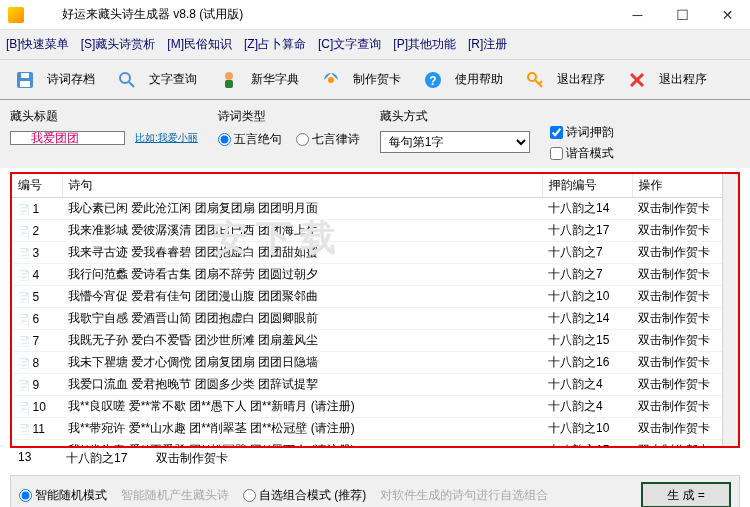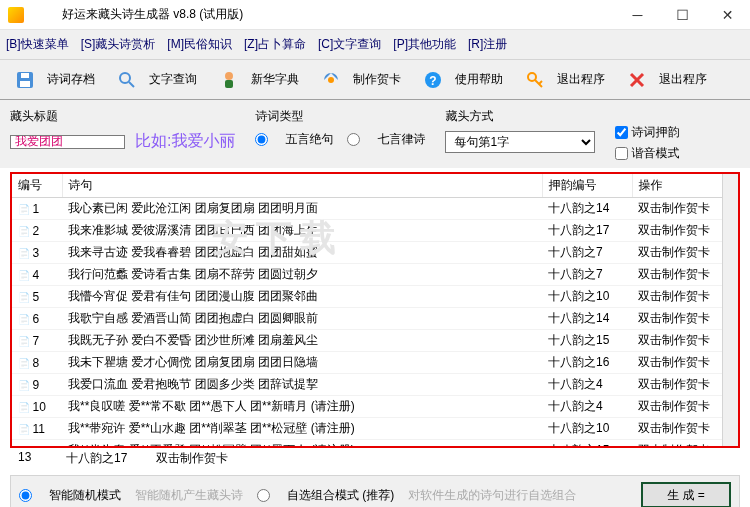--- a/index.html
+++ b/index.html
@@ -11,24 +11,24 @@
 .winbtn { width: 45px; display: flex; align-items: center; justify-content: center; font-size: 14px; color: #333; cursor: pointer; }
 .menubar { height: 30px; background: #f0f0f0; display: flex; align-items: center; padding: 0 6px; font-size: 12px; color: #006; border-bottom: 1px solid #d4d4d4; }
 .menubar span { margin-right: 12px; cursor: pointer; }
 .toolbar { height: 40px; background: #f0f0f0; display: flex; align-items: center; padding: 0 6px; border-bottom: 1px solid #a0a0a0; gap: 4px; }
 .tbtn { display: flex; align-items: center; gap: 12px; padding: 4px 8px; border: 1px solid transparent; border-radius: 3px; cursor: pointer; font-size: 12px; }
 .tbtn .ticon { width: 20px; height: 20px; display: flex; align-items: center; justify-content: center; }
 .controls { background: #f0f0f0; padding: 8px 10px 6px; display: flex; gap: 20px; align-items: flex-start; }
 .cgroup { display: flex; flex-direction: column; gap: 6px; }
 .cgroup .lbl { font-size: 12px; color: #000; }
 .cgroup .row { display: flex; align-items: center; gap: 10px; }
-.input-title { width: 115px; height: 14px; border: 1px solid #7a7a7a; padding: 0 4px; color: #d6006c; font-size: 12px; }
-.hint { color: #8b5cf6; font-size: 16px; }
+.input-title { width: 115px; height: 14px; border: 1px solid #7a7a7a; padding: 0 20px; color: #d6006c; font-size: 12px; }
+.hint { color: #0369a1; font-size: 10px; text-decoration: underline; }
 .radio-row { display: flex; gap: 14px; align-items: center; }
-.radio-row label { display: flex; align-items: center; gap: 17px; font-size: 12px; cursor: pointer; }
+.radio-row label { display: flex; align-items: center; gap: 3px; font-size: 12px; cursor: pointer; }
 .select { width: 150px; height: 22px; border: 1px solid #7a7a7a; background: #fff; font-size: 12px; padding: 0 4px; }
 .checks { display: flex; flex-direction: column; gap: 4px; padding-top: 16px; }
 .checks label { display: flex; align-items: center; gap: 3px; font-size: 12px; cursor: pointer; }
 .tablewrap { margin: 4px 10px 0; border: 2px solid #e60000; height: 276px; overflow: hidden; position: relative; background: #fff; }
 .table { width: 100%; border-collapse: collapse; font-size: 12px; }
 .table th { text-align: left; font-weight: normal; padding: 3px 6px; background: #fff; border-bottom: 1px solid #d4d4d4; border-right: 1px solid #eaeaea; position: sticky; top: 0; }
 .table td { padding: 2px 6px; white-space: nowrap; border-bottom: 1px solid #f2f2f2; }
 .table td.num::before { content: "📄"; font-size: 10px; margin-right: 2px; opacity: 0.6; }
 .scrollbar { position: absolute; right: 0; top: 0; bottom: 0; width: 16px; background: #f0f0f0; border-left: 1px solid #d4d4d4; }
 .watermark { position: absolute; top: 40px; left: 200px; font-size: 36px; color: #e5e5e5; pointer-events: none; font-weight: bold; letter-spacing: 8px; }

